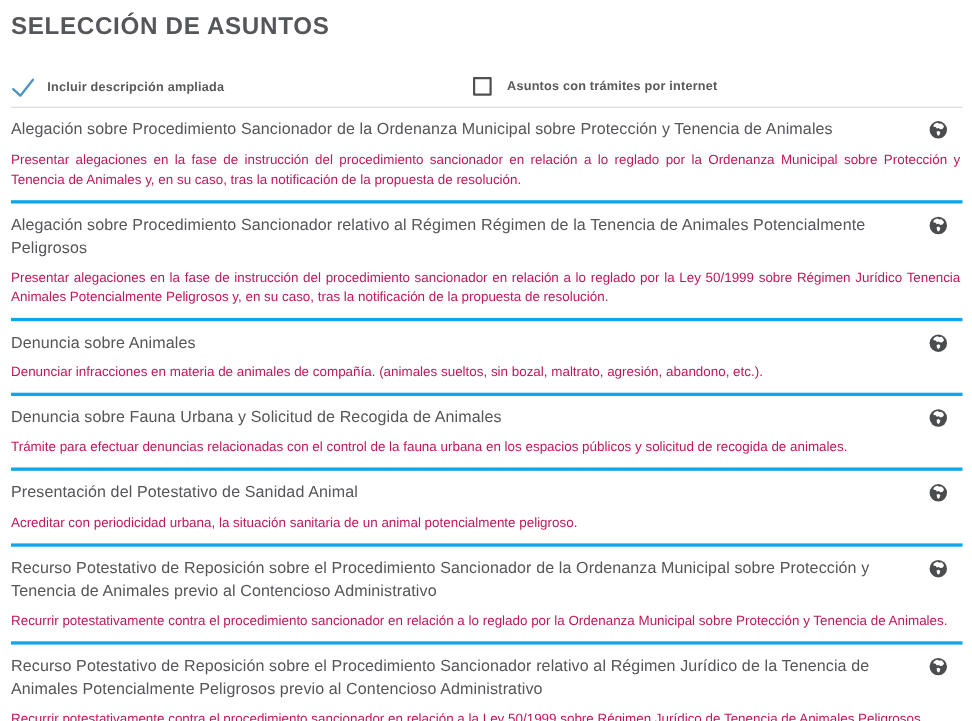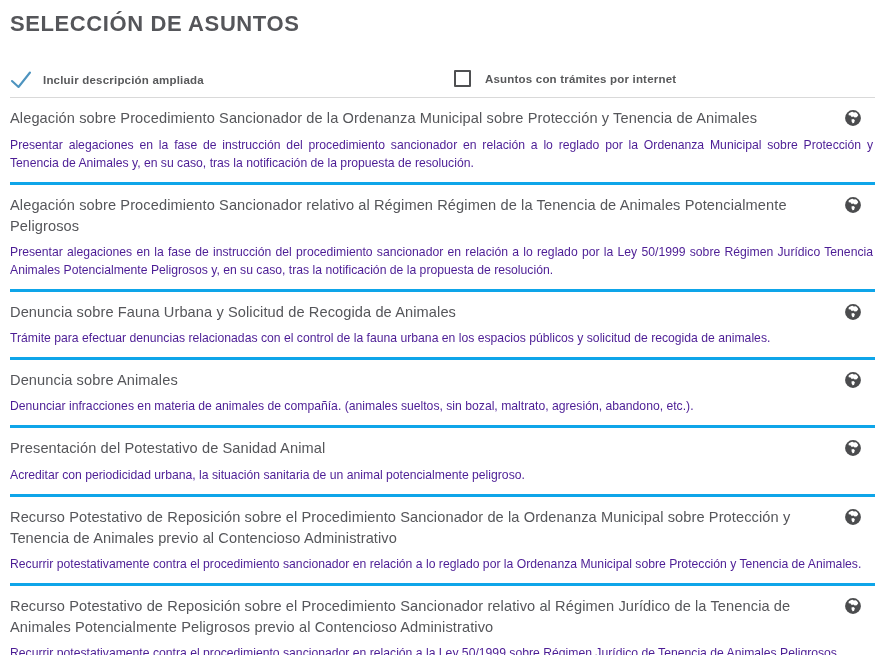--- a/index.html
+++ b/index.html
@@ -31,21 +31,21 @@
     height: 20px;
     padding-bottom: 7px;
     border-bottom: 1px solid #d9d9d9;
   }
   .filter {
     display: flex;
     align-items: center;
     cursor: pointer;
   }
   .filter-left { position: absolute; left: 0; top: 0; }
-  .filter-right { position: absolute; left: 444px; top: 0; }
+  .filter-right { position: absolute; left: 420px; top: 0; }
   .check-icon { width: 22px; height: 19px; display: inline-block; }
   .checkbox-empty {
     width: 13px;
     height: 13px;
     border: 2px solid #4f5052;
     border-radius: 1px;
     display: inline-block;
     background: #fff;
   }
   .filter-label {
@@ -68,21 +68,21 @@
     color: #55565a;
     line-height: 1.45;
     padding-right: 66px;
     cursor: pointer;
     letter-spacing: 0.1px;
   }
   .subject-desc {
     margin: 6px 0 0 0;
     font-size: 12.2px;
     line-height: 1.48;
-    color: #4c1d95;
+    color: #be185d;
     text-align: justify;
     padding-right: 2px;
   }
   .globe {
     position: absolute;
     right: 13px;
     top: 11px;
     width: 18px;
     height: 18px;
     cursor: pointer;
@@ -131,44 +131,44 @@
       <span class="globe">
         <svg viewBox="0 0 20 20" width="18" height="18">
           <circle cx="10" cy="10" r="8.8" fill="#4b4c4e"></circle>
           <path fill="#ffffff" d="M5.1 5.3c1-1.3 2.6-2.2 4.4-2.3l1.3 1 2.1-.4c1.4.7 2.4 1.9 2.9 3.4l-1.6 2.1-2.4.3-1.2-1.1-2.1.5-1.1-1.6-2.2-.3z"></path>
           <path fill="#ffffff" d="M8.3 11.7l2.2-.6 1.6 1.3-.7 2.3-1.6 1.5-1.2-1.9z"></path>
         </svg>
       </span>
     </div>
 
     <div class="subject-row">
+      <h2 class="subject-title">Denuncia sobre Animales</h2>
+      <p class="subject-desc">Denunciar infracciones en materia de animales de compañía. (animales sueltos, sin bozal, maltrato, agresión, abandono, etc.).</p>
+      <span class="globe">
+        <svg viewBox="0 0 20 20" width="18" height="18">
+          <circle cx="10" cy="10" r="8.8" fill="#4b4c4e"></circle>
+          <path fill="#ffffff" d="M5.1 5.3c1-1.3 2.6-2.2 4.4-2.3l1.3 1 2.1-.4c1.4.7 2.4 1.9 2.9 3.4l-1.6 2.1-2.4.3-1.2-1.1-2.1.5-1.1-1.6-2.2-.3z"></path>
+          <path fill="#ffffff" d="M8.3 11.7l2.2-.6 1.6 1.3-.7 2.3-1.6 1.5-1.2-1.9z"></path>
+        </svg>
+      </span>
+    </div>
+
+    <div class="subject-row">
       <h2 class="subject-title">Denuncia sobre Fauna Urbana y Solicitud de Recogida de Animales</h2>
       <p class="subject-desc">Trámite para efectuar denuncias relacionadas con el control de la fauna urbana en los espacios públicos y solicitud de recogida de animales.</p>
       <span class="globe">
         <svg viewBox="0 0 20 20" width="18" height="18">
           <circle cx="10" cy="10" r="8.8" fill="#4b4c4e"></circle>
           <path fill="#ffffff" d="M5.1 5.3c1-1.3 2.6-2.2 4.4-2.3l1.3 1 2.1-.4c1.4.7 2.4 1.9 2.9 3.4l-1.6 2.1-2.4.3-1.2-1.1-2.1.5-1.1-1.6-2.2-.3z"></path>
           <path fill="#ffffff" d="M8.3 11.7l2.2-.6 1.6 1.3-.7 2.3-1.6 1.5-1.2-1.9z"></path>
         </svg>
       </span>
     </div>
 
     <div class="subject-row">
-      <h2 class="subject-title">Denuncia sobre Animales</h2>
-      <p class="subject-desc">Denunciar infracciones en materia de animales de compañía. (animales sueltos, sin bozal, maltrato, agresión, abandono, etc.).</p>
-      <span class="globe">
-        <svg viewBox="0 0 20 20" width="18" height="18">
-          <circle cx="10" cy="10" r="8.8" fill="#4b4c4e"></circle>
-          <path fill="#ffffff" d="M5.1 5.3c1-1.3 2.6-2.2 4.4-2.3l1.3 1 2.1-.4c1.4.7 2.4 1.9 2.9 3.4l-1.6 2.1-2.4.3-1.2-1.1-2.1.5-1.1-1.6-2.2-.3z"></path>
-          <path fill="#ffffff" d="M8.3 11.7l2.2-.6 1.6 1.3-.7 2.3-1.6 1.5-1.2-1.9z"></path>
-        </svg>
-      </span>
-    </div>
-
-    <div class="subject-row">
       <h2 class="subject-title">Presentación del Potestativo de Sanidad Animal</h2>
       <p class="subject-desc">Acreditar con periodicidad urbana, la situación sanitaria de un animal potencialmente peligroso.</p>
       <span class="globe">
         <svg viewBox="0 0 20 20" width="18" height="18">
           <circle cx="10" cy="10" r="8.8" fill="#4b4c4e"></circle>
           <path fill="#ffffff" d="M5.1 5.3c1-1.3 2.6-2.2 4.4-2.3l1.3 1 2.1-.4c1.4.7 2.4 1.9 2.9 3.4l-1.6 2.1-2.4.3-1.2-1.1-2.1.5-1.1-1.6-2.2-.3z"></path>
           <path fill="#ffffff" d="M8.3 11.7l2.2-.6 1.6 1.3-.7 2.3-1.6 1.5-1.2-1.9z"></path>
         </svg>
       </span>
     </div>

